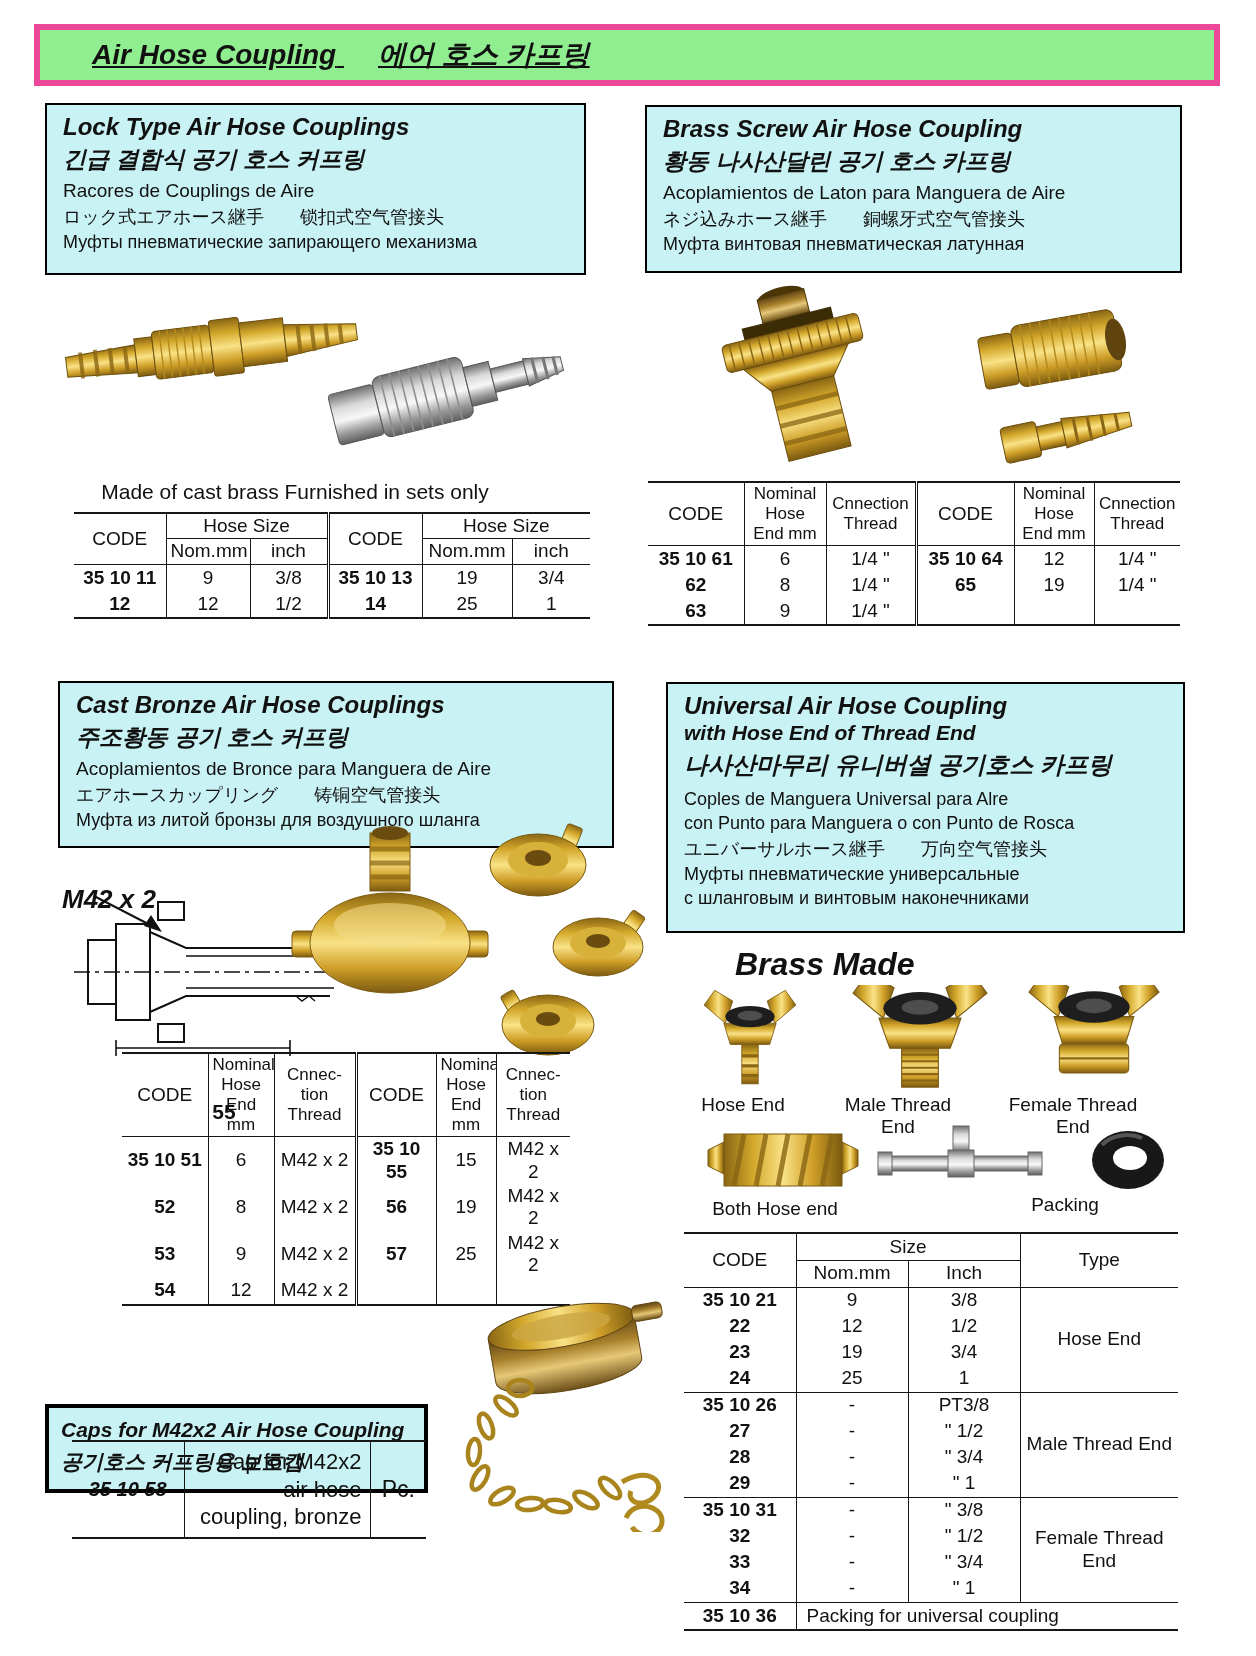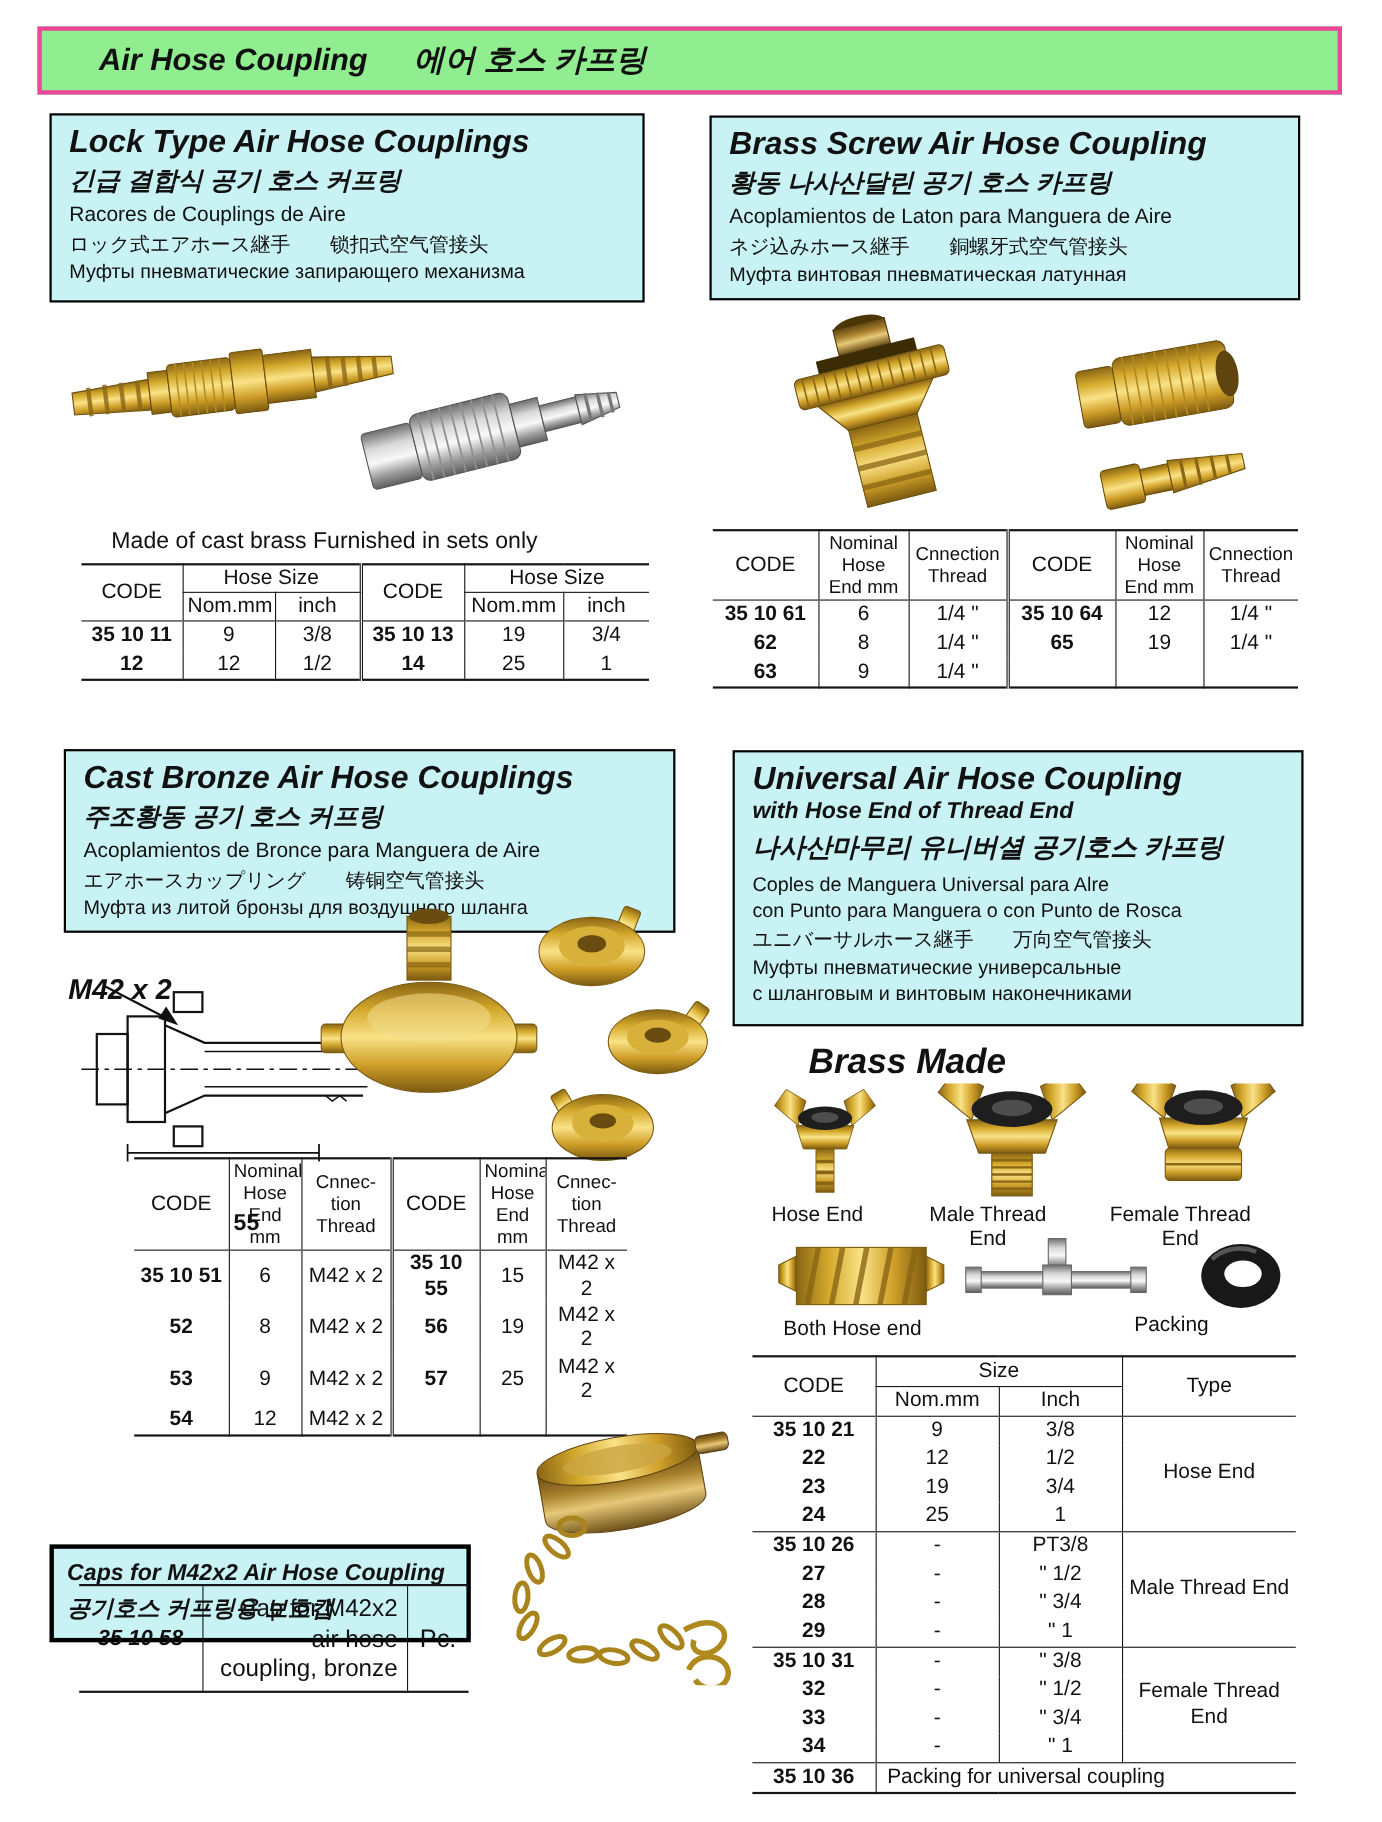--- a/index.html
+++ b/index.html
@@ -1,29 +1,29 @@
 <!DOCTYPE html>
 <html><head>
 <meta charset="utf-8">
 <style>
   html,body { margin:0; padding:0; background:#ffffff; }
   body { font-family:"Liberation Sans", sans-serif; color:#111; }
   .page { position:relative; width:1256px; height:1656px; background:#fff; overflow:hidden; }
   .abs { position:absolute; }
 
   
-  .banner { background:#90ee90; border:4px solid #ec4899; box-sizing:border-box;
-            display:flex; align-items:center; }
+  .banner { background:#90ee90; border:6px solid #ec4899; box-sizing:border-box;
+            display:flex; align-items:center;text-decoration:underline; }
   .banner-text { font-size:28px; font-weight:bold; font-style:italic; padding-left:52px; white-space:nowrap; }
   .banner-text .ko { margin-left:34px; }
 
   
   .secbox { background:#c9f2f4; border:2.5px solid #000; box-sizing:border-box; padding:9px 14px 6px 16px; }
   .secbox-thick { border-width:4px; }
-  .t1  { font-size:29px; font-weight:bold; font-style:italic; line-height:1.08; white-space:nowrap; }
+  .t1  { font-size:24px; font-weight:bold; font-style:italic; line-height:1.08; white-space:nowrap; }
   .t1b { font-size:21px; font-weight:bold; font-style:italic; margin-top:2px; white-space:nowrap; }
   .t2  { font-size:23px; font-weight:bold; font-style:italic; margin-top:4px; white-space:nowrap; }
   .t2u { font-size:24px; font-weight:bold; font-style:italic; margin-top:4px; white-space:nowrap; }
   .t3  { font-size:19px; margin-top:5px; white-space:nowrap; }
   .t4  { font-size:18px; margin-top:3px; white-space:nowrap; }
   .capst1 { font-size:21px; font-weight:bold; font-style:italic; white-space:nowrap; }
   .capst2 { font-size:21px; font-weight:bold; font-style:italic; margin-top:6px; white-space:nowrap; }
 
   .note { font-size:21px; text-align:center; }
   .imglabel { font-size:19px; text-align:center; }

